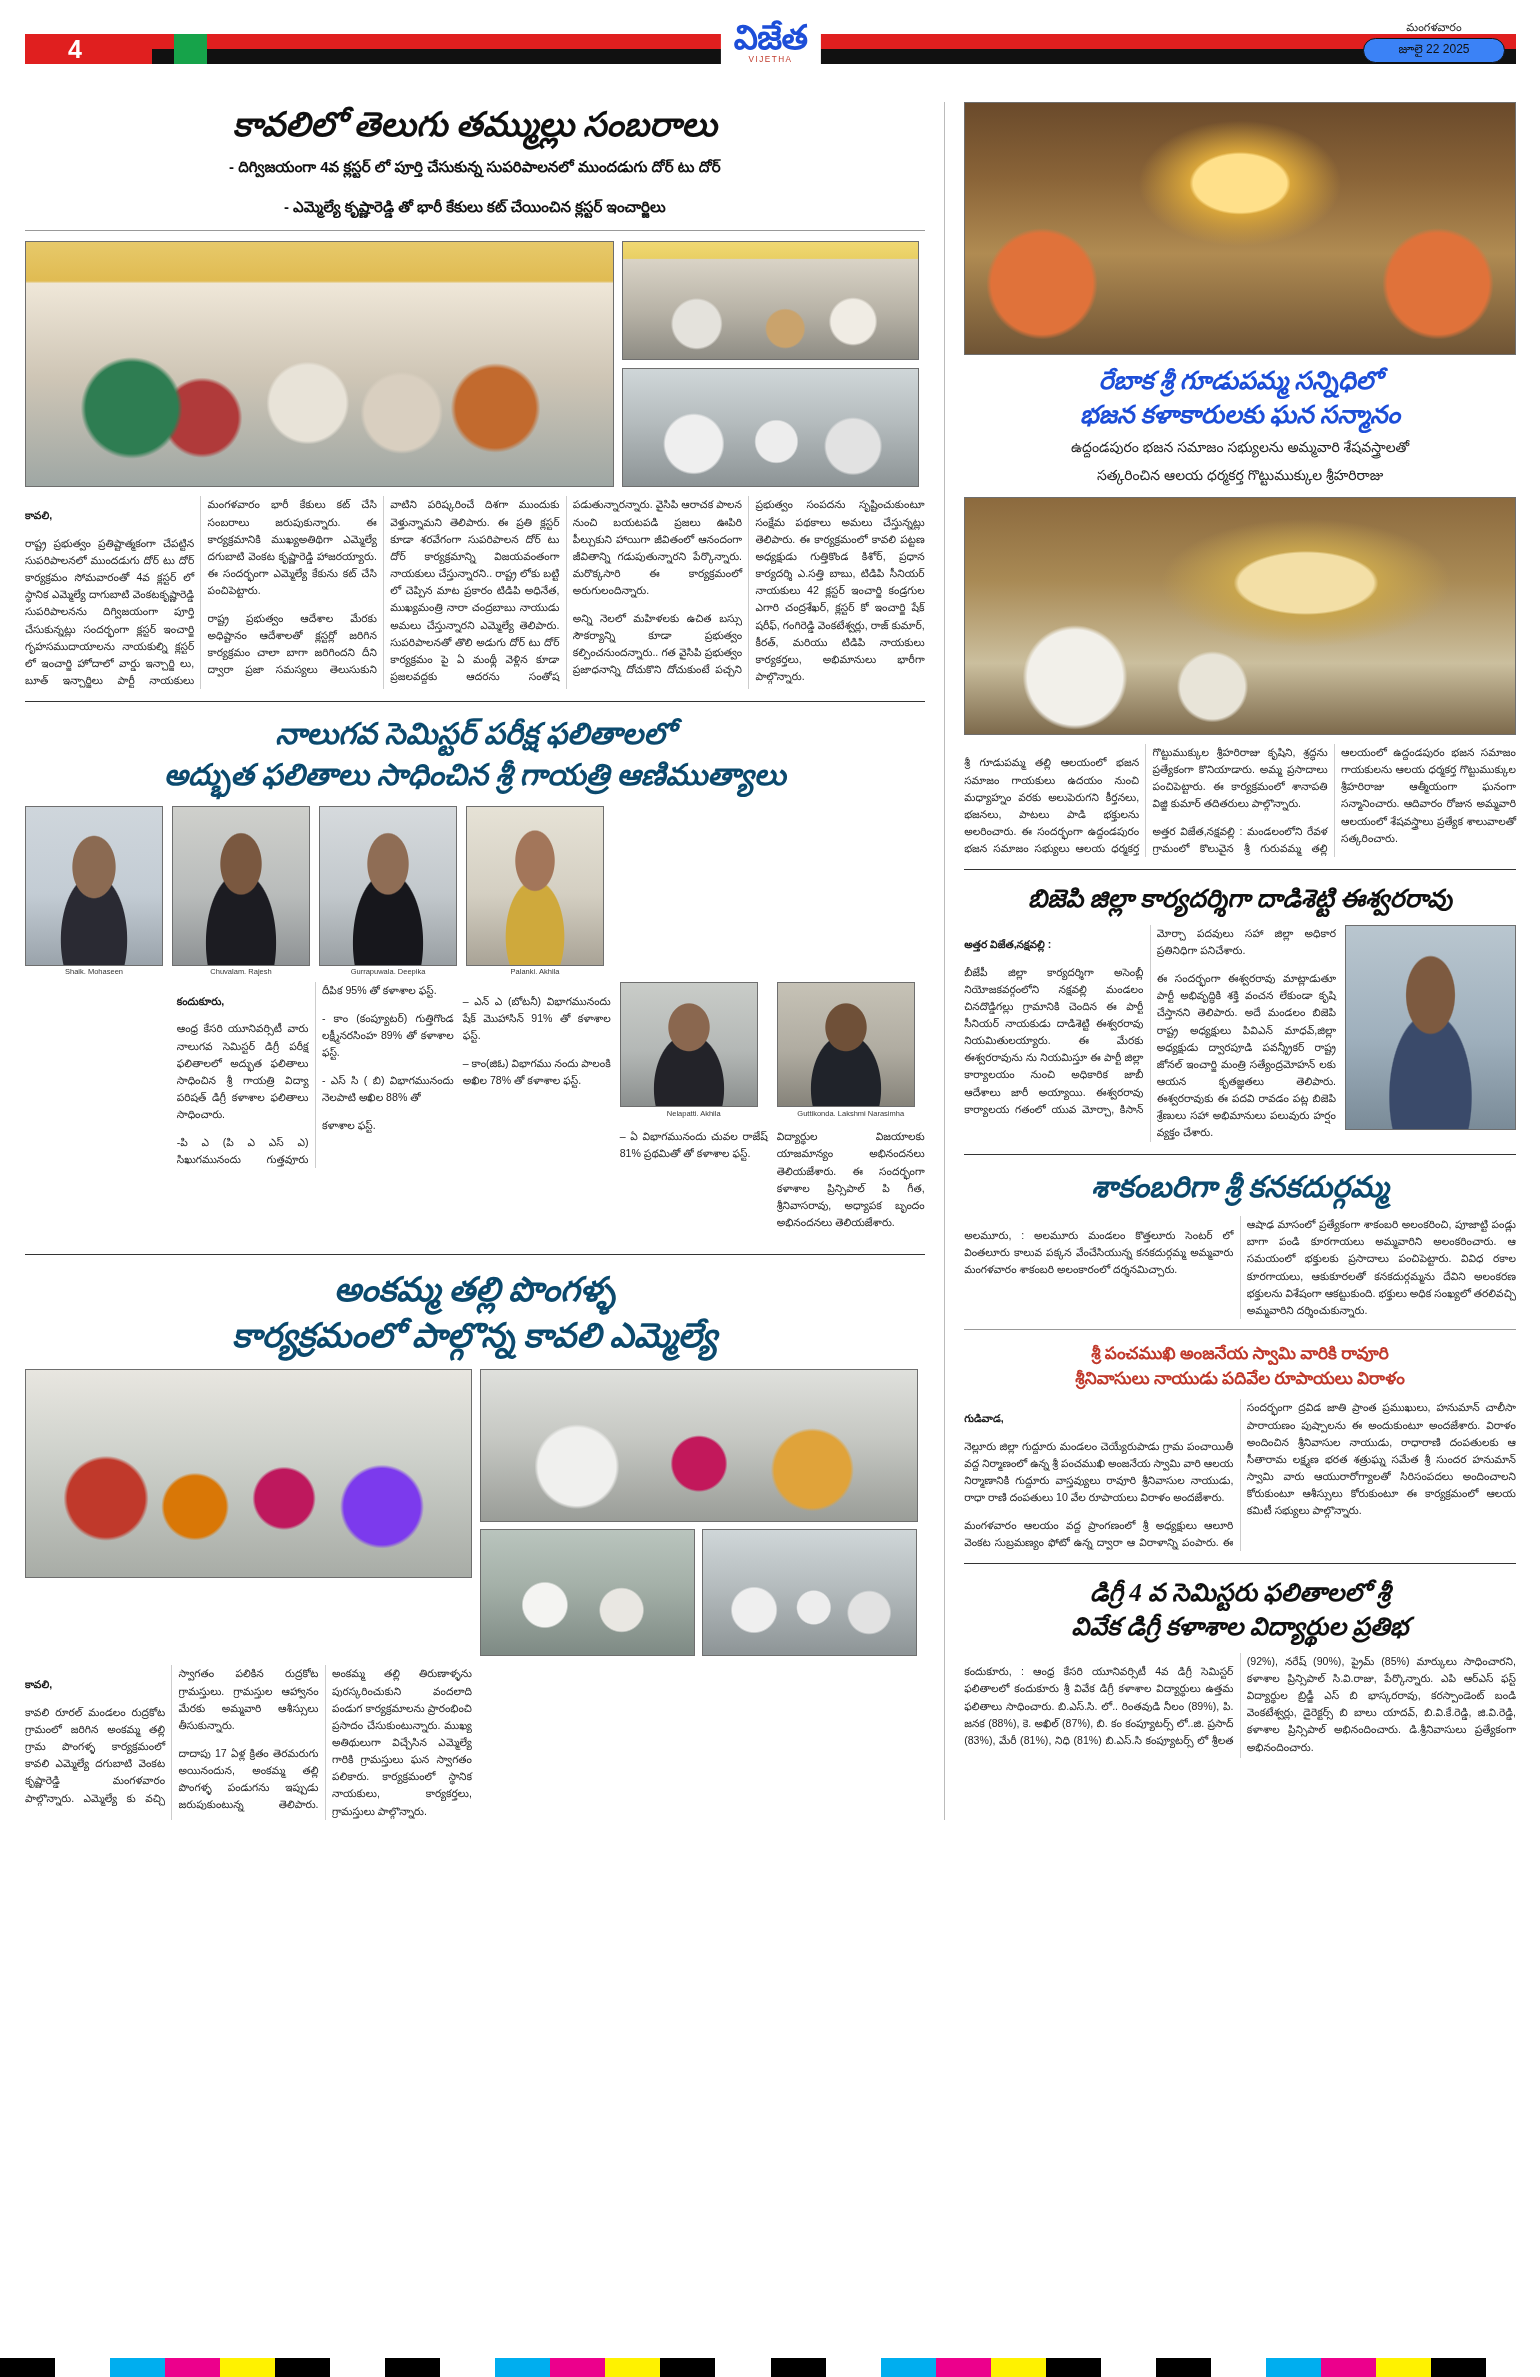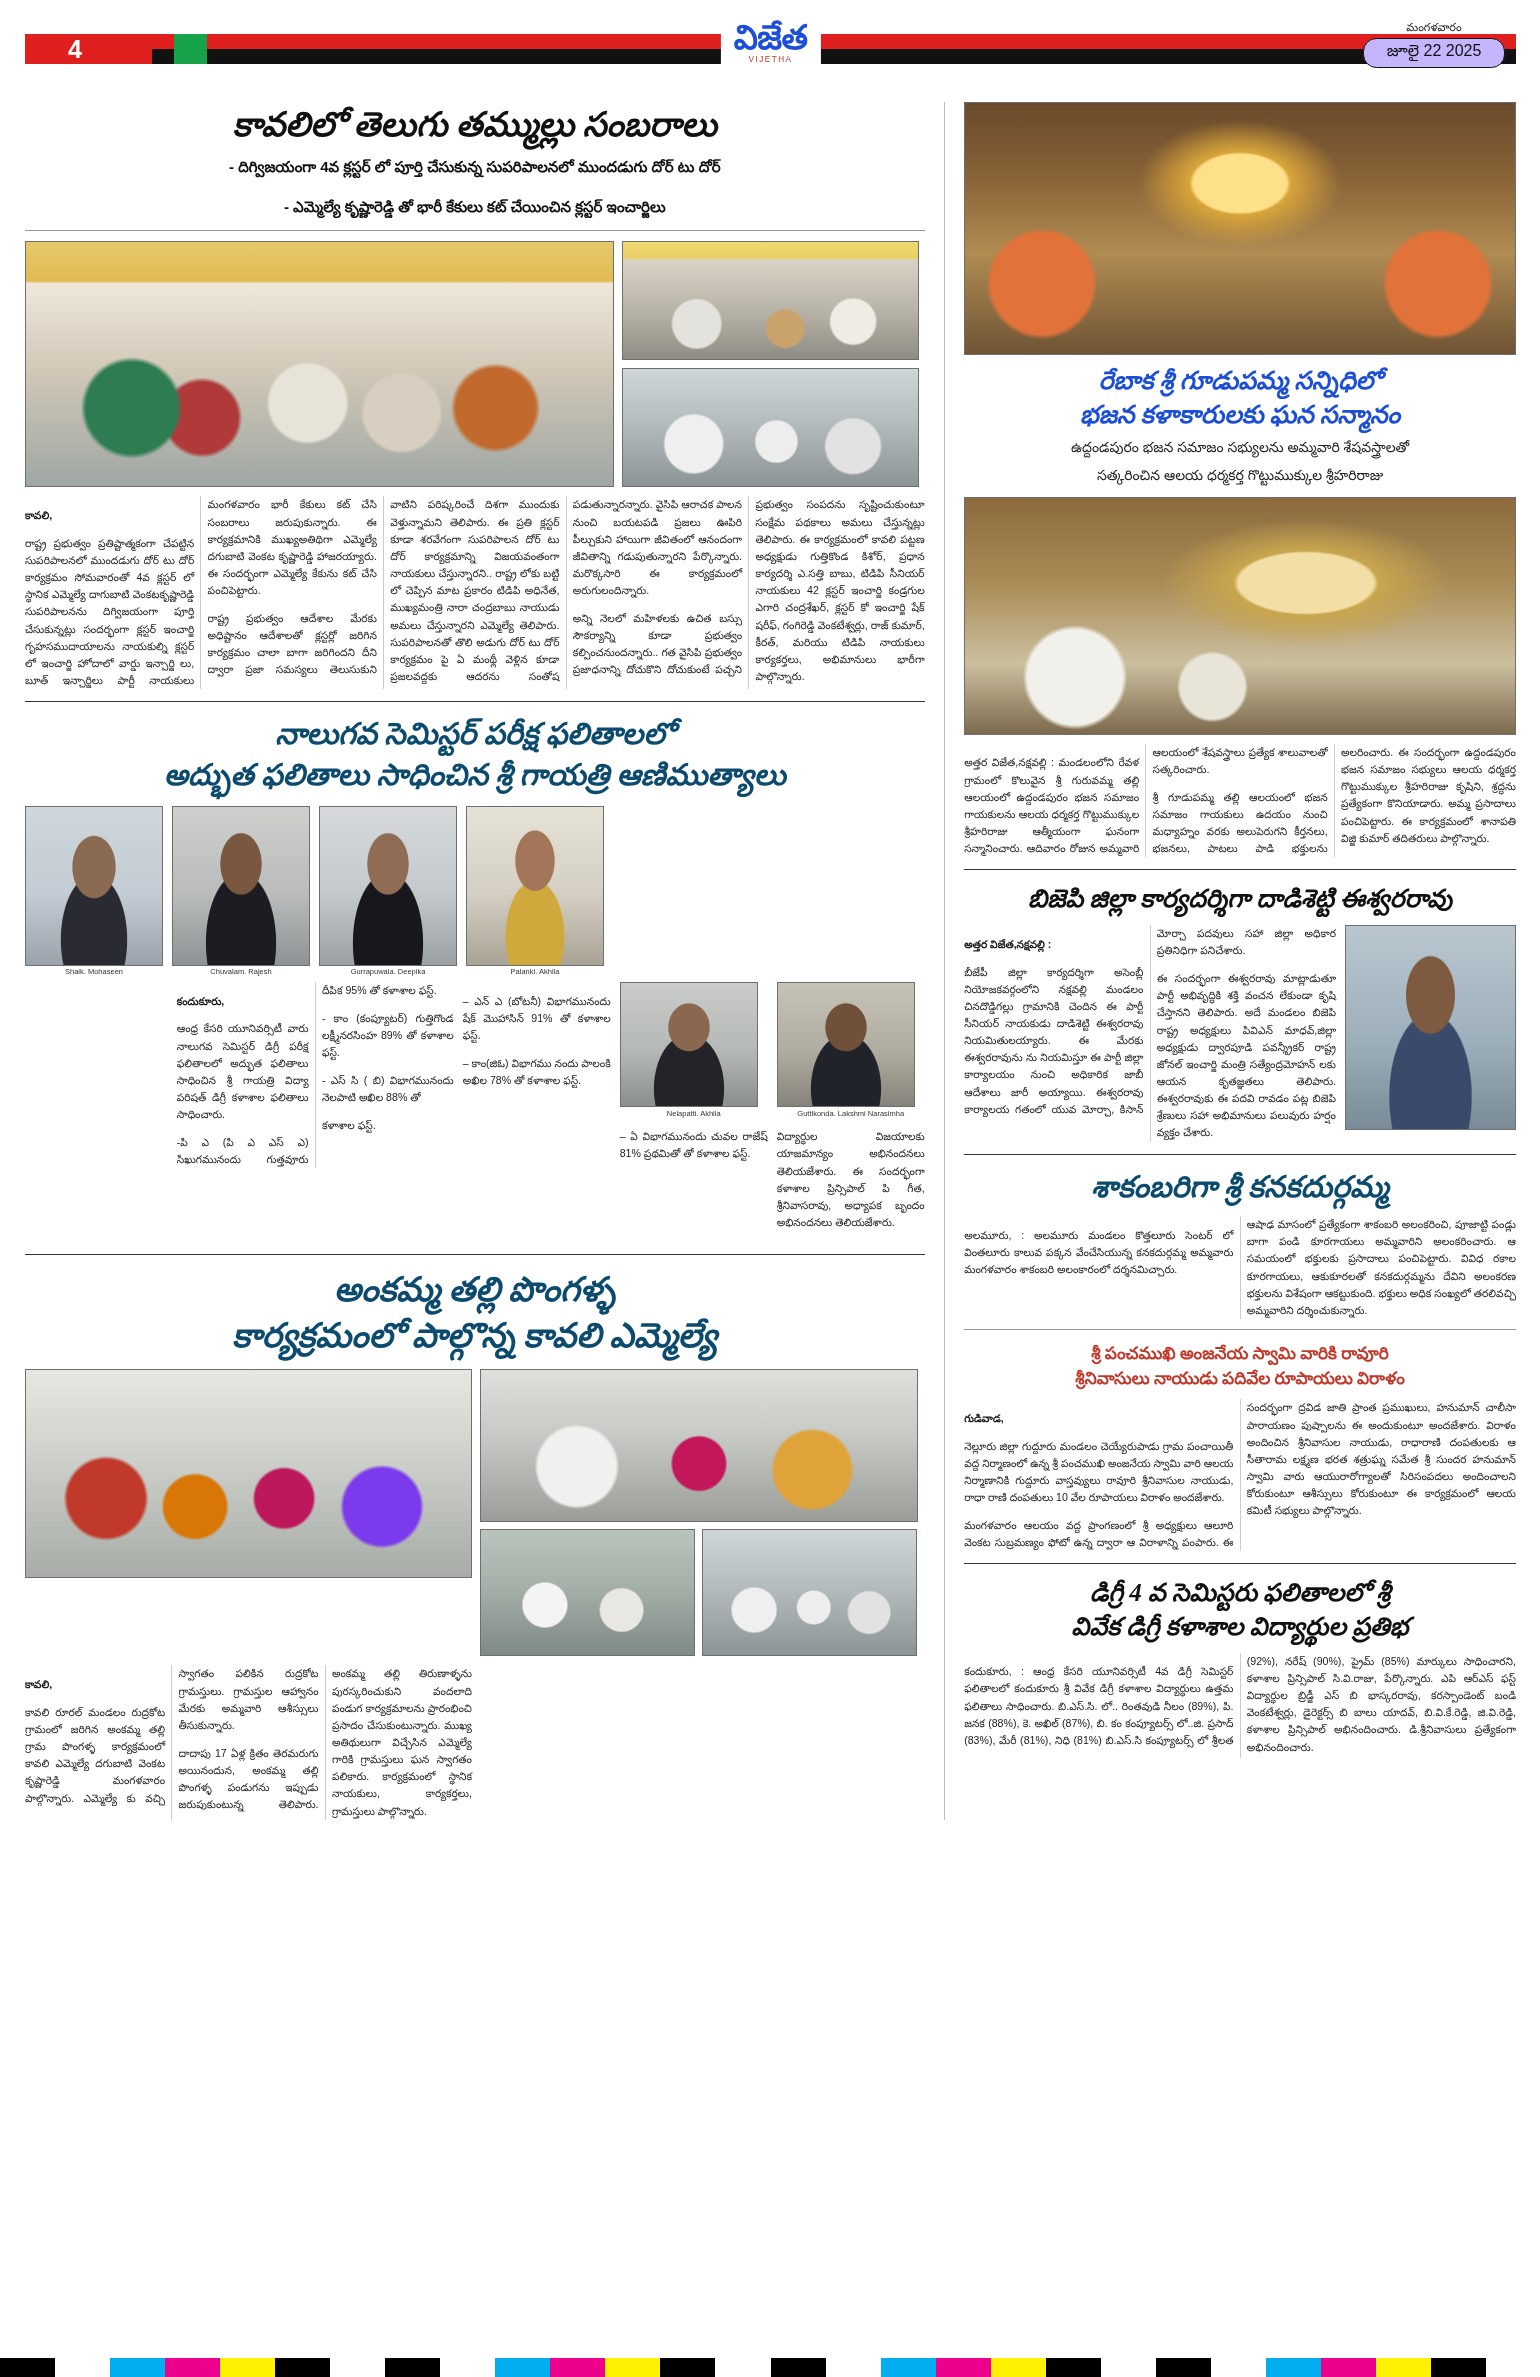--- a/index.html
+++ b/index.html
@@ -60,21 +60,21 @@
   .mast-logo .logo-sub {
     font-size:8.2px; color:#c0392b; letter-spacing:1.5px;
   }
   .date-box {
     position:absolute; right:0; top:4.5px; z-index:5;
     width:164px; text-align:center;
   }
   .date-top { font-size:11.2px; color:#222; margin-bottom:2.2px; }
   .date-pill {
     border:1.5px solid #111; border-radius:13.4px;
-    font-size:16px; padding:3px 7.5px; background:#c4b5fd;
+    font-size:12px; padding:3px 7.5px; background:#3b82f6;
     display:inline-block; min-width:142px;
   }
 
   
   .content {
     display:flex;
     gap:19.4px;
     margin: 13.4px 25px 0 25px;
   }
   .col-left { width: 900px; }
@@ -393,22 +393,22 @@
       <div>
         <div class="photo ph-temple" style="width:100%;height:253px"></div>
         <div class="headline h3 hl-blue" style="margin-top:9px">రేబాక శ్రీ గూడుపమ్మ సన్నిధిలో</div>
         <div class="headline h3 hl-blue">భజన కళాకారులకు ఘన సన్మానం</div>
         <div class="deck">ఉద్దండపురం భజన సమాజం సభ్యులను అమ్మవారి శేషవస్త్రాలతో</div>
         <div class="deck">సత్కరించిన ఆలయ ధర్మకర్త గొట్టుముక్కుల శ్రీహరిరాజు</div>
 
         <div class="photo ph-temple2" style="width:100%;height:238px;margin-top:9px"></div>
 
         <div class="body-text cols-3" style="margin-top:9px">
+          <p>శ్రీ గూడుపమ్మ తల్లి ఆలయంలో భజన సమాజం గాయకులు ఉదయం నుంచి మధ్యాహ్నం వరకు అలుపెరుగని కీర్తనలు, భజనలు, పాటలు పాడి భక్తులను అలరించారు. ఈ సందర్భంగా ఉద్దండపురం భజన సమాజం సభ్యులు ఆలయ ధర్మకర్త గొట్టుముక్కుల శ్రీహరిరాజు కృషిని, శ్రద్ధను ప్రత్యేకంగా కొనియాడారు. అమ్మ ప్రసాదాలు పంచిపెట్టారు. ఈ కార్యక్రమంలో శానాపతి విజ్జి కుమార్ తదితరులు పాల్గొన్నారు.</p>
           <p>అత్తర విజేత,నక్షవల్లి : మండలంలోని రేవళ గ్రామంలో కొలువైన శ్రీ గురువమ్మ తల్లి ఆలయంలో ఉద్దండపురం భజన సమాజం గాయకులను ఆలయ ధర్మకర్త గొట్టుముక్కుల శ్రీహరిరాజు ఆత్మీయంగా ఘనంగా సన్మానించారు. ఆదివారం రోజున అమ్మవారి ఆలయంలో శేషవస్త్రాలు ప్రత్యేక శాలువాలతో సత్కరించారు.</p>
-          <p>శ్రీ గూడుపమ్మ తల్లి ఆలయంలో భజన సమాజం గాయకులు ఉదయం నుంచి మధ్యాహ్నం వరకు అలుపెరుగని కీర్తనలు, భజనలు, పాటలు పాడి భక్తులను అలరించారు. ఈ సందర్భంగా ఉద్దండపురం భజన సమాజం సభ్యులు ఆలయ ధర్మకర్త గొట్టుముక్కుల శ్రీహరిరాజు కృషిని, శ్రద్ధను ప్రత్యేకంగా కొనియాడారు. అమ్మ ప్రసాదాలు పంచిపెట్టారు. ఈ కార్యక్రమంలో శానాపతి విజ్జి కుమార్ తదితరులు పాల్గొన్నారు.</p>
           <p></p>
         </div>
       </div>
 
       <div class="divider-thick"></div>
 
       <div>
         <div class="headline h3">బిజెపి జిల్లా కార్యదర్శిగా దాడిశెట్టి ఈశ్వరరావు</div>
         <div style="display:flex; gap:9px; margin-top:9px;">
           <div style="flex:1;">

